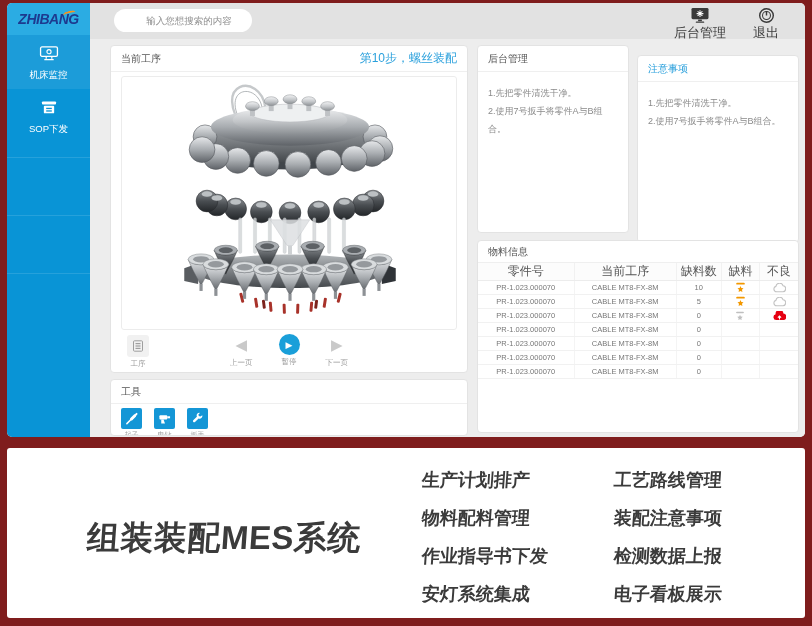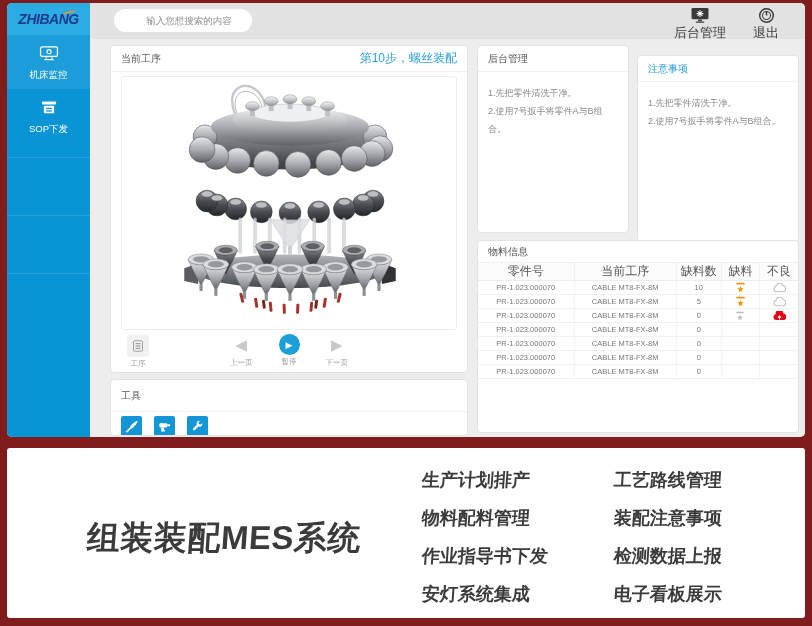--- a/index.html
+++ b/index.html
@@ -39,21 +39,21 @@
   .ctrl-row { position: absolute; left: 10px; right: 10px; top: 288px; height: 36px; }
   .proc-btn { position: absolute; left: 2px; top: 1px; width: 30px; text-align: center; cursor: pointer; }
   .proc-btn .sq { width: 22px; height: 22px; background: #f1f1f1; border-radius: 3px; margin: 0 auto; display: flex; align-items: center; justify-content: center; }
   .mini-lbl { display: block; font-size: 7.5px; color: #9b9b9b; margin-top: 2px; }
   .nav { position: absolute; left: 50%; transform: translateX(-50%); top: 0; display: flex; gap: 26px; }
   .nav-item { text-align: center; cursor: pointer; }
   .tri { display: block; font-size: 15px; line-height: 22px; color: #c9c9c9; height: 22px; }
   .play { width: 21px; height: 21px; border-radius: 50%; background: #1a9fd9; color: #fff; display: flex; align-items: center; justify-content: center; font-size: 9px; margin: 0 auto; }
 
   .p-tools { left: 20px; top: 340px; width: 358px; height: 57px; }
-  .p-tools .p-head { height: 32px; line-height: 20px; }
+  .p-tools .p-head { height: 24px; line-height: 20px; }
   .tool-row { display: flex; gap: 12px; padding: 4px 10px 0; }
   .tool { text-align: center; cursor: pointer; }
   .tool .sq { width: 21px; height: 21px; background: #1496d6; border-radius: 2px; display: flex; align-items: center; justify-content: center; }
   .tool .mini-lbl { margin-top: 1px; font-size: 7px; }
 
   .p-ops   { left: 387px; top: 6px;   width: 152px; height: 188px; }
   .p-notes { left: 547px; top: 16px;   width: 162px; height: 188px; }
   .p-body { padding: 12px 10px; font-size: 9px; color: #8a8a8a; line-height: 18px; }
 
   .p-material { left: 387px; top: 201px; width: 322px; height: 193px; }

